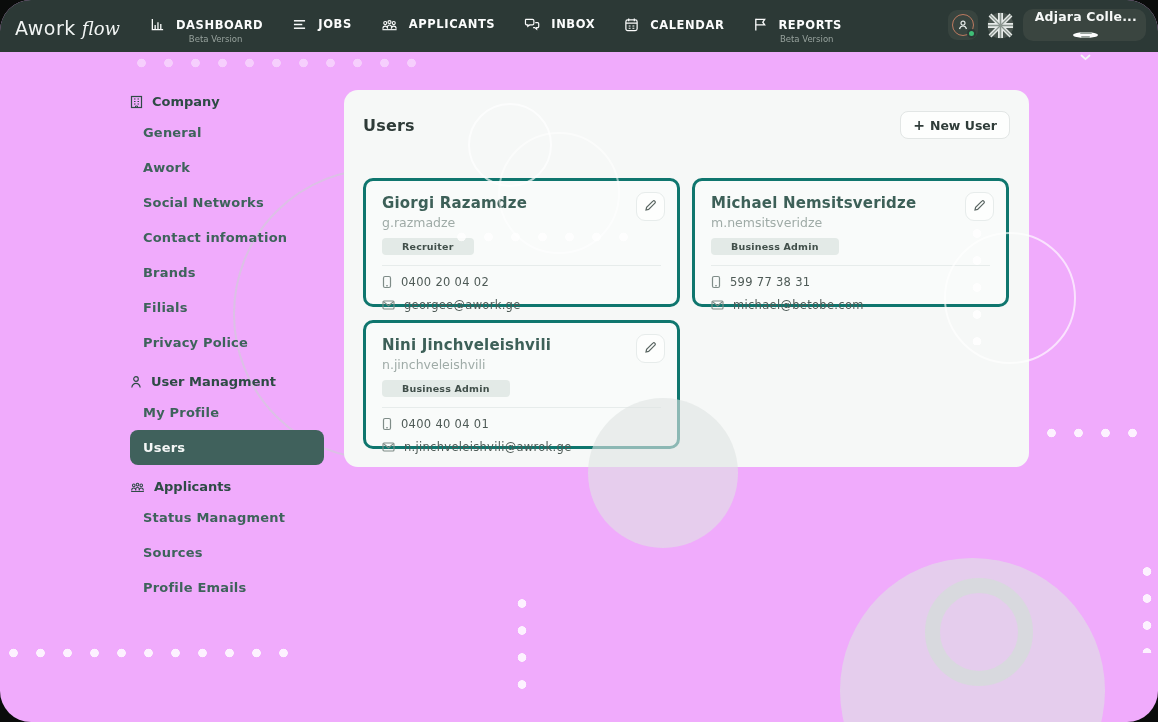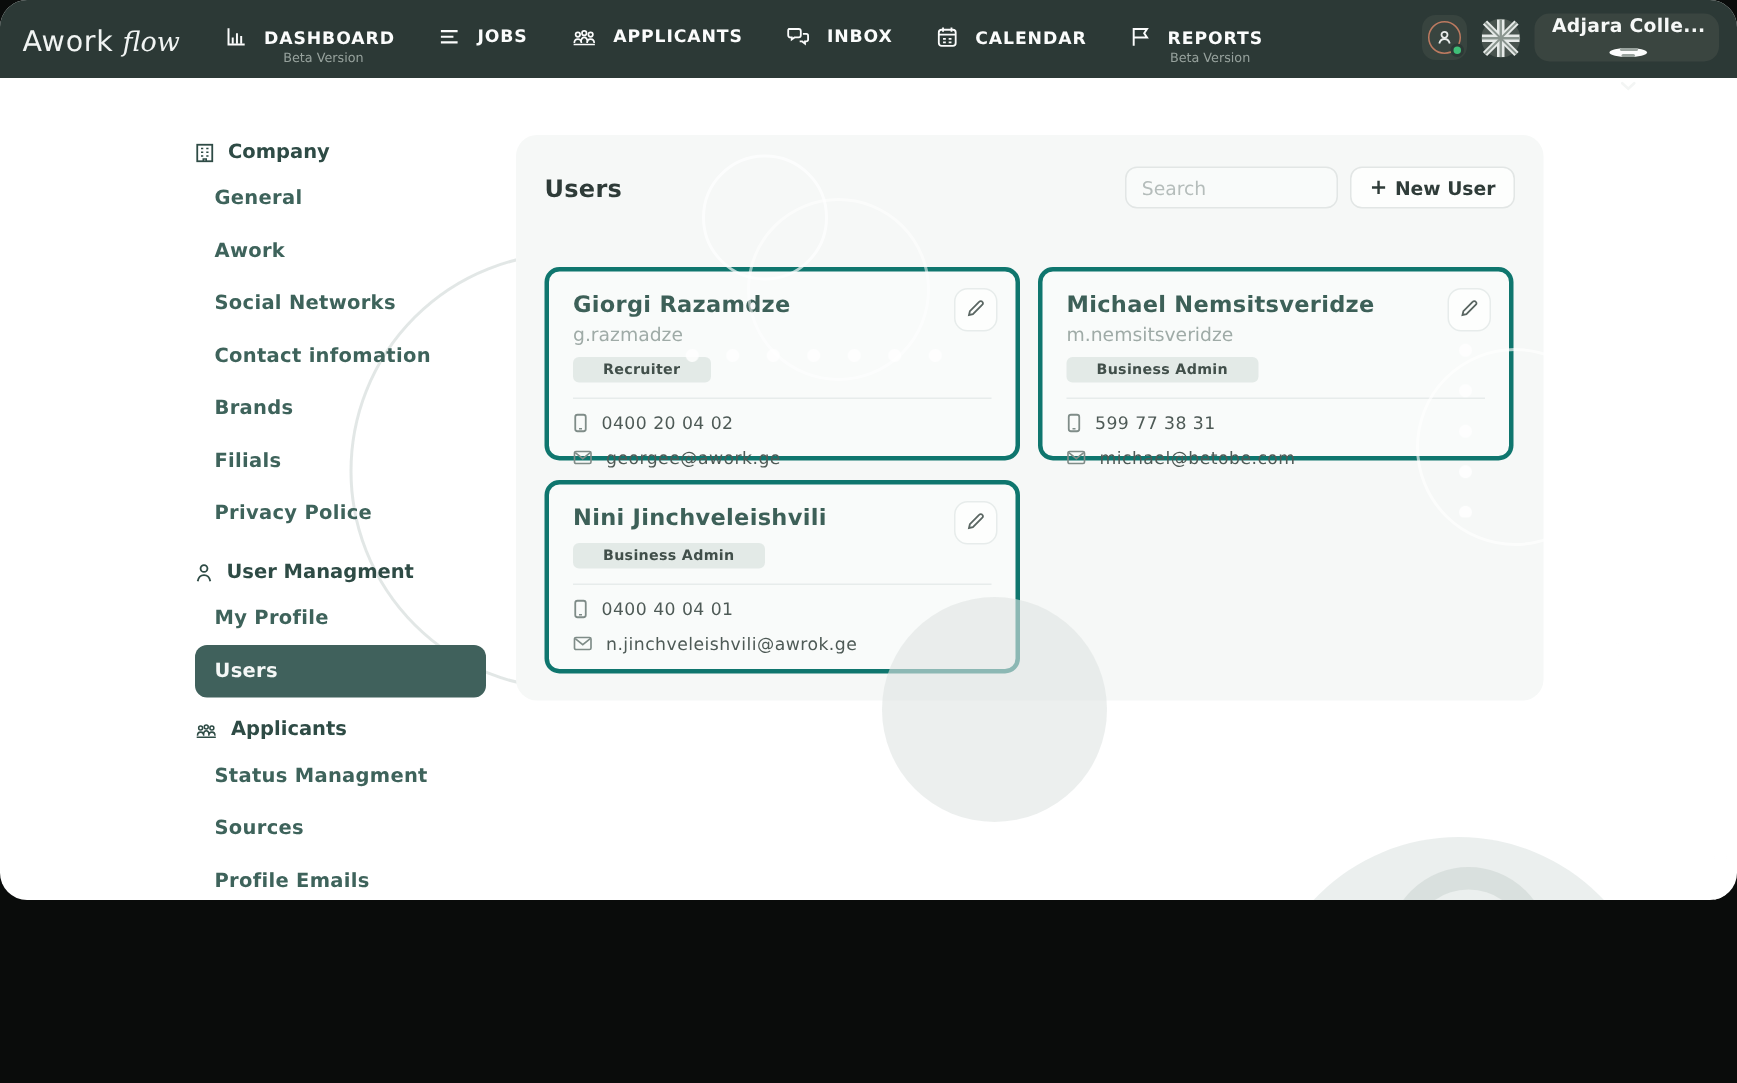--- a/index.html
+++ b/index.html
@@ -1,22 +1,22 @@
 <!DOCTYPE html>
 <html><head>
 <meta charset="utf-8">
 <style>
   * { margin:0; padding:0; box-sizing:border-box; }
   html,body { background:#0a0c0b; }
   body { font-family:"DejaVu Sans","Liberation Sans",sans-serif; }
 
   .app {
-    position:relative; width:1158px; height:600px;
-    border-radius:18px; overflow:hidden;
-    background:#ffffff;
+    position:relative; width:1158px; height:722px;
+    border-radius:31px; overflow:hidden;
+    background:#f0abfc;
   }
 
   
   .header {
     position:absolute; left:0; top:0; width:100%; height:52px;
     background:#2c3936; display:flex; align-items:flex-start; z-index:10;
   }
   .logo { display:flex; align-items:baseline; gap:6px; padding:17px 0 0 15px; cursor:pointer; }
   .logo-primary { color:#f1f4f3; font-size:19px; font-weight:400; letter-spacing:.5px; }
   .logo-script { color:#f1f4f3; font-family:"DejaVu Serif","Liberation Serif",serif; font-style:italic; font-size:18px; }
@@ -305,21 +305,20 @@
       <span>Applicants</span>
     </div>
     <div class="side-item">Status Managment</div>
     <div class="side-item">Sources</div>
     <div class="side-item">Profile Emails</div>
   </div>
 
   <div class="panel">
     <div class="panel-head">
       <div class="panel-title">Users</div>
-      <input class="search-input" type="text" placeholder="Search" style="">
       <button class="new-user-btn">
         <span class="plus-glyph">+</span>
         <span>New User</span>
       </button>
     </div>
 
     <div class="cards">
 
       <div class="card">
         <div class="card-name">Giorgi Razamdze</div>
@@ -380,20 +379,21 @@
           <span>
             <svg width="13" height="13" viewBox="0 0 13 13" fill="none" stroke="#5a6662" stroke-width="1.2">
                 <path d="M2 11l.6-2.6 6.3-6.3a1.3 1.3 0 0 1 1.9 0l.1.1a1.3 1.3 0 0 1 0 1.9L4.6 10.4 2 11z"></path>
               </svg>
           </span>
         </div>
       </div>
 
       <div class="card">
         <div class="card-name">Nini Jinchveleishvili</div>
+        <div class="card-username">n.jinchveleishvili</div>
         <span class="role-badge">Business Admin</span>
         <hr class="card-divider">
         <div class="contact-row">
           <span>
             <svg width="10" height="14" viewBox="0 0 10 14" fill="none" stroke="#7f8c88" stroke-width="1.2">
                 <rect x="1.5" y="1.5" width="7" height="11" rx="1.5"></rect>
                 <path d="M4 10.8h2" stroke-width="1"></path>
               </svg>
           </span>
           <span class="contact-text">0400 40 04 01</span>

